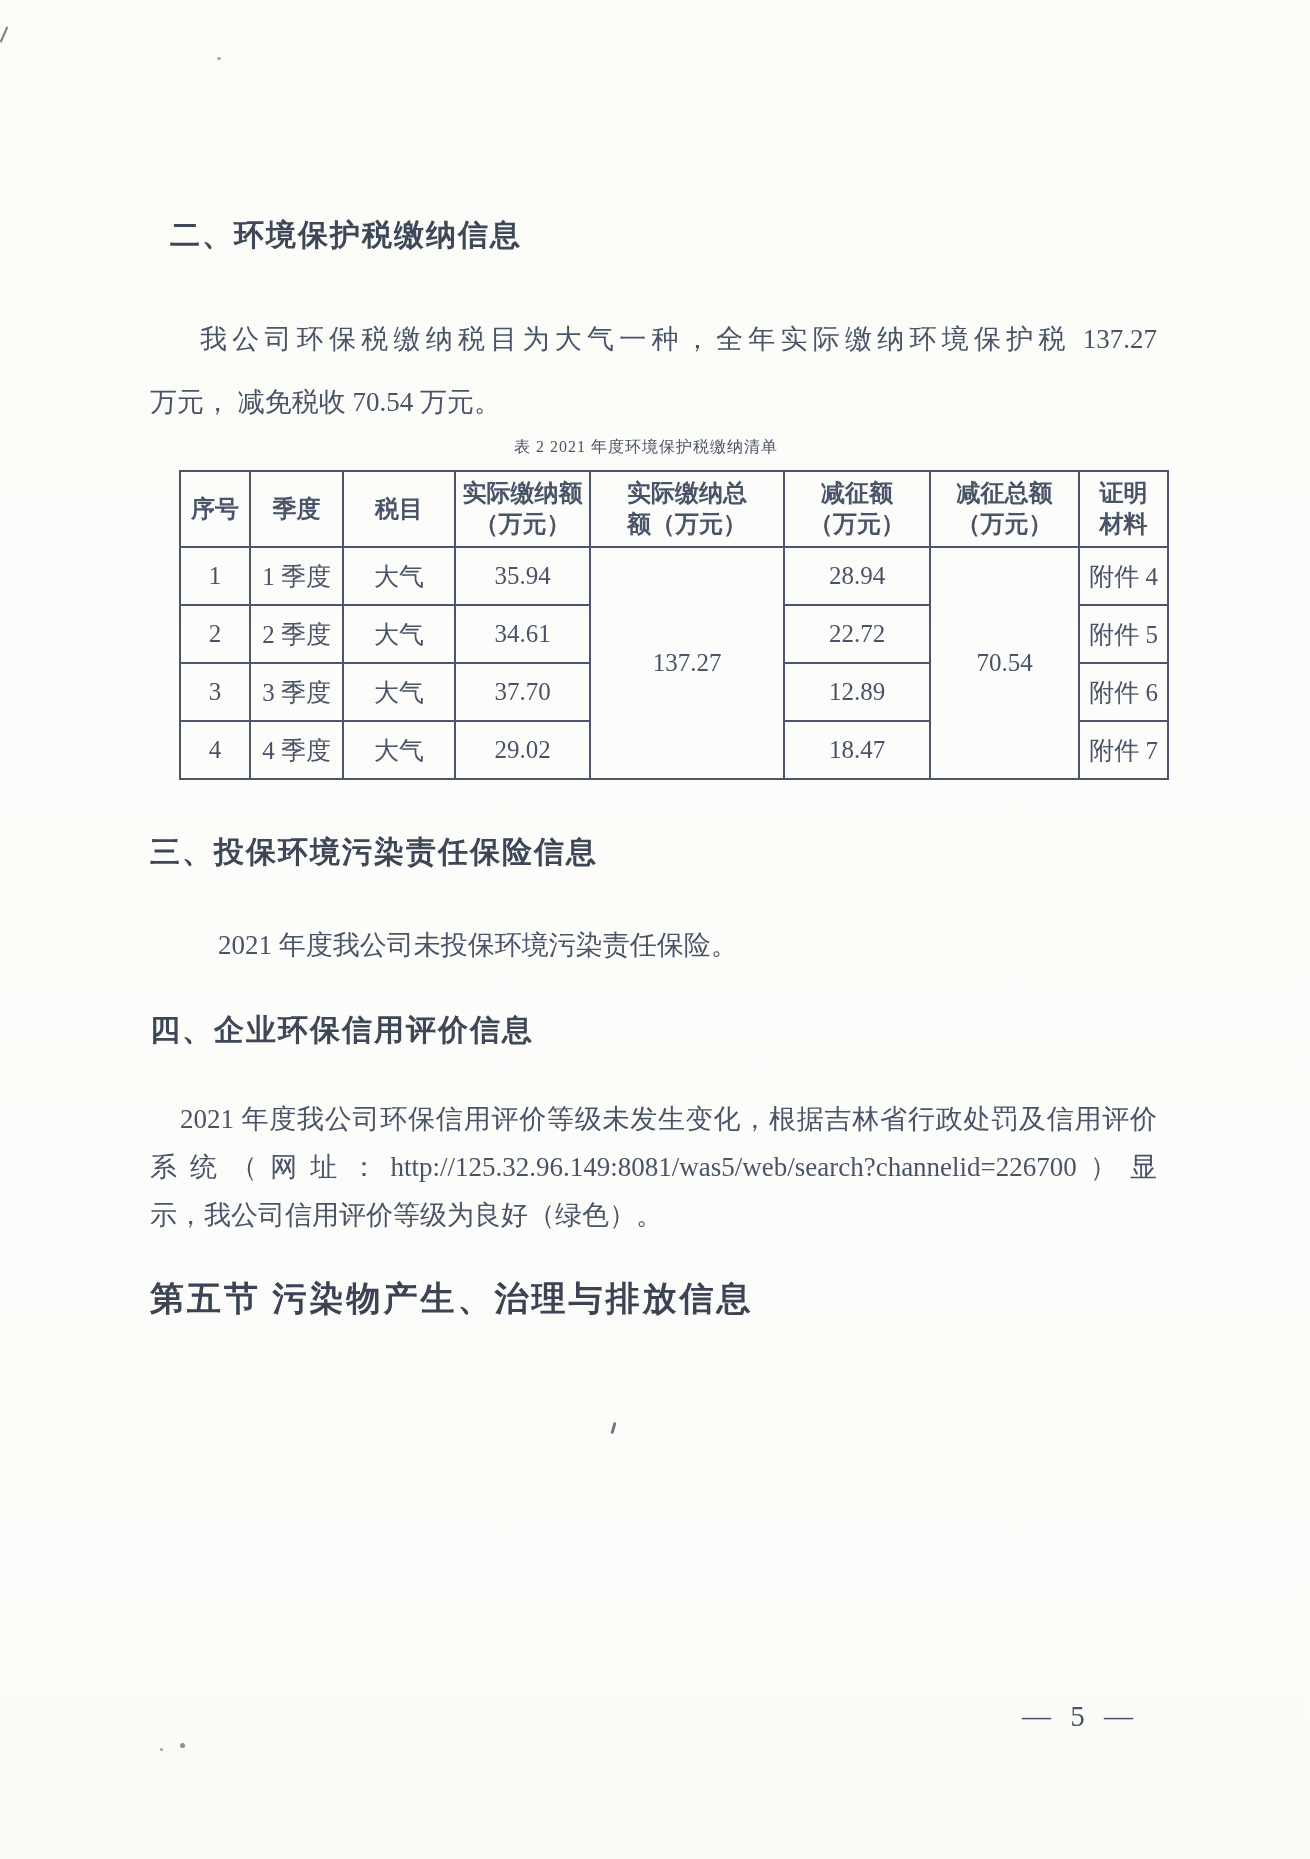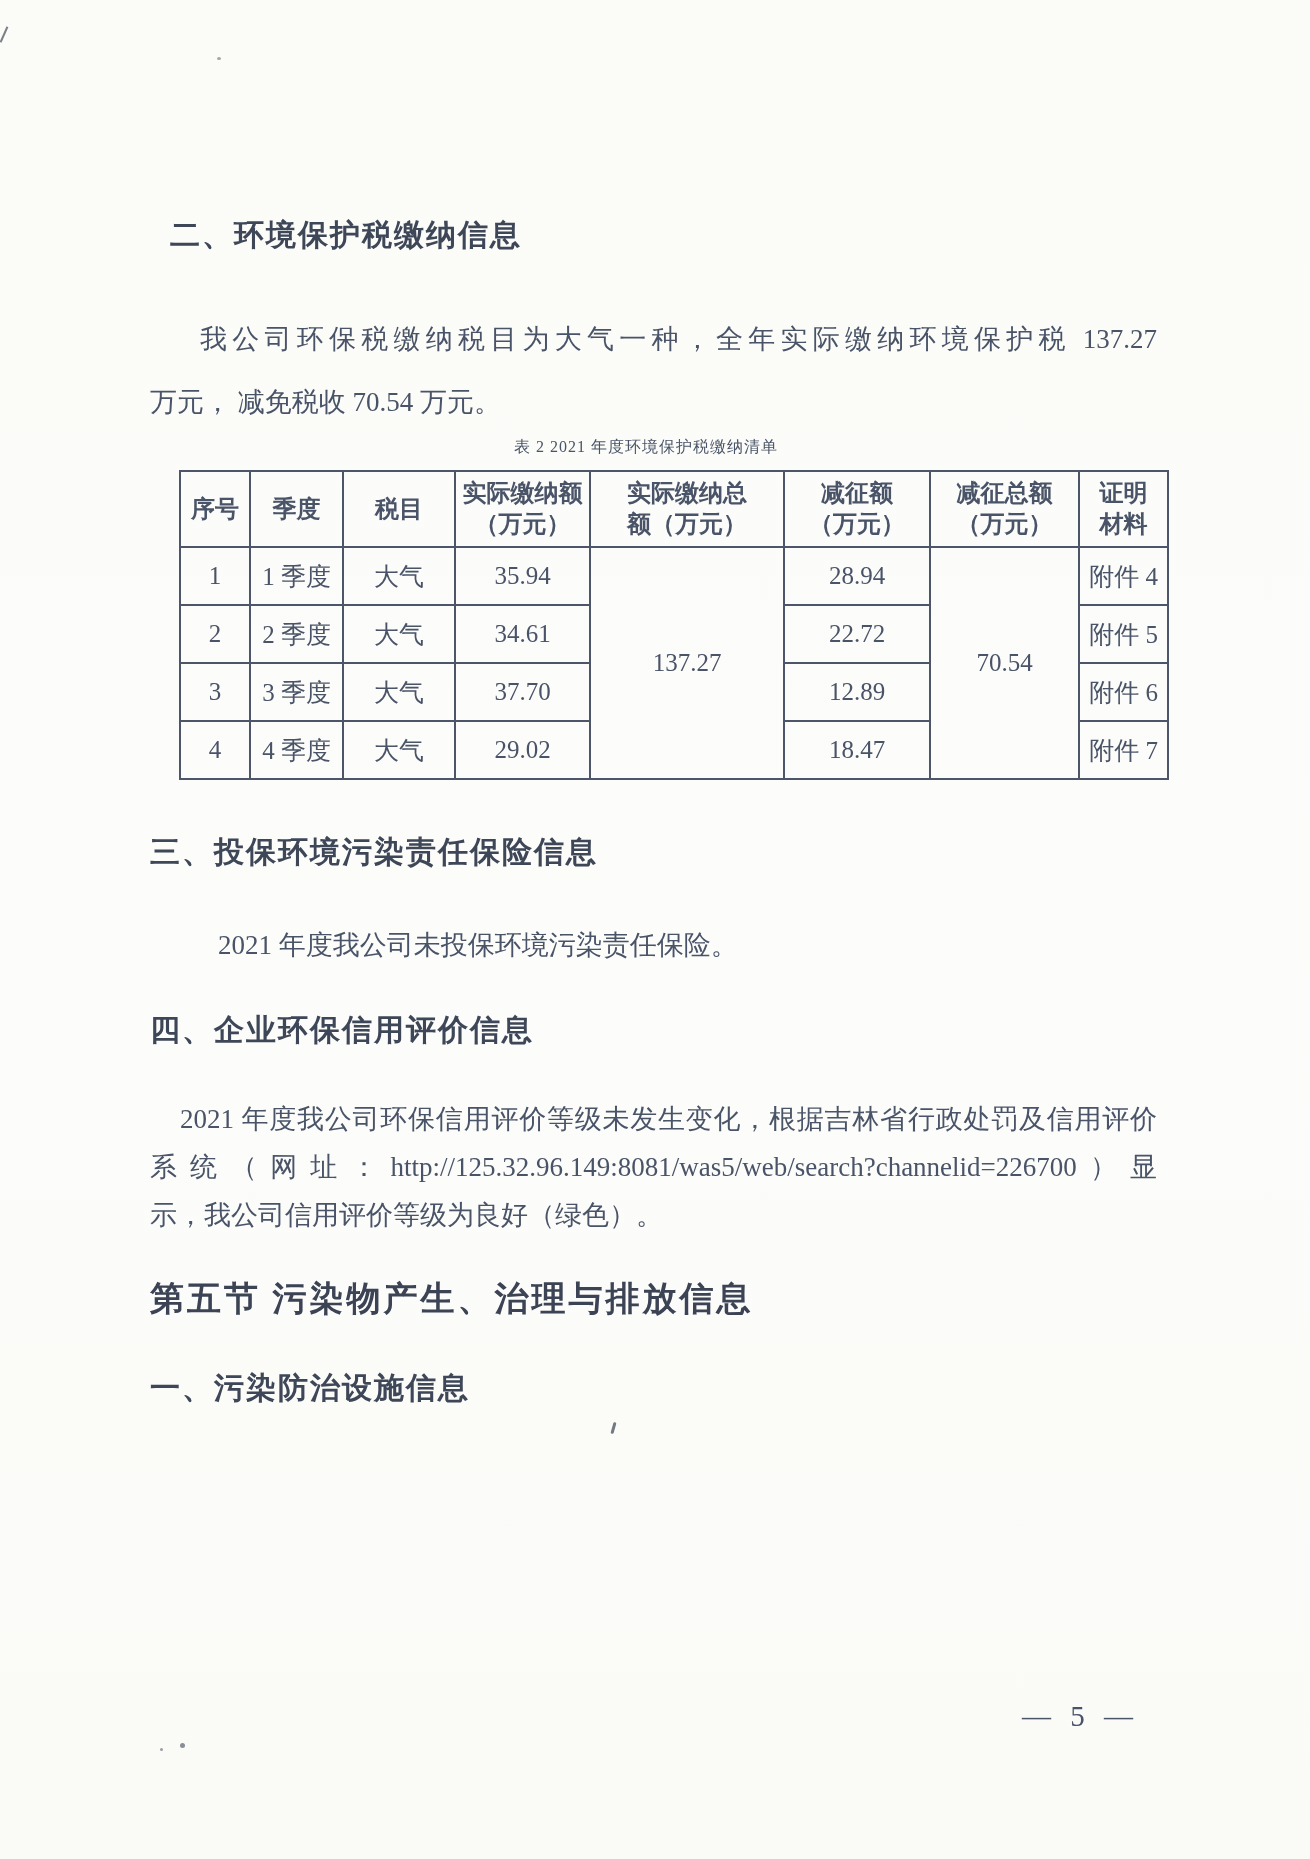--- a/index.html
+++ b/index.html
@@ -177,17 +177,16 @@
   <div class="abs h-sec" style="left:150px; top:832px;">三、投保环境污染责任保险信息</div>
   <div class="abs body-line" style="left:188px; top:928px;margin-left:30px;">2021 年度我公司未投保环境污染责任保险。</div>
 
   <div class="abs h-sec" style="left:150px; top:1010px;">四、企业环保信用评价信息</div>
   <div class="abs body-line just" style="left:180px; top:1102px; width:977px;">2021 年度我公司环保信用评价等级未发生变化，根据吉林省行政处罚及信用评价</div>
   <div class="abs body-line just" style="left:150px; top:1150px; width:1007px;">系统（网址：http://125.32.96.149:8081/was5/web/search?channelid=226700）显</div>
   <div class="abs body-line" style="left:150px; top:1198px;">示，我公司信用评价等级为良好（绿色）。</div>
 
   <div class="abs h-chapter" style="left:150px; top:1276px;">第五节 污染物产生、治理与排放信息</div>
 
-  <div class="abs h-sec" style="left:150px; top:1368px;">一、污染防治设施信息</div>
 
   <div class="abs pagenum" style="left:1022px; top:1700px;">— 5 —</div>
 
 </div>
 
 </body></html>

